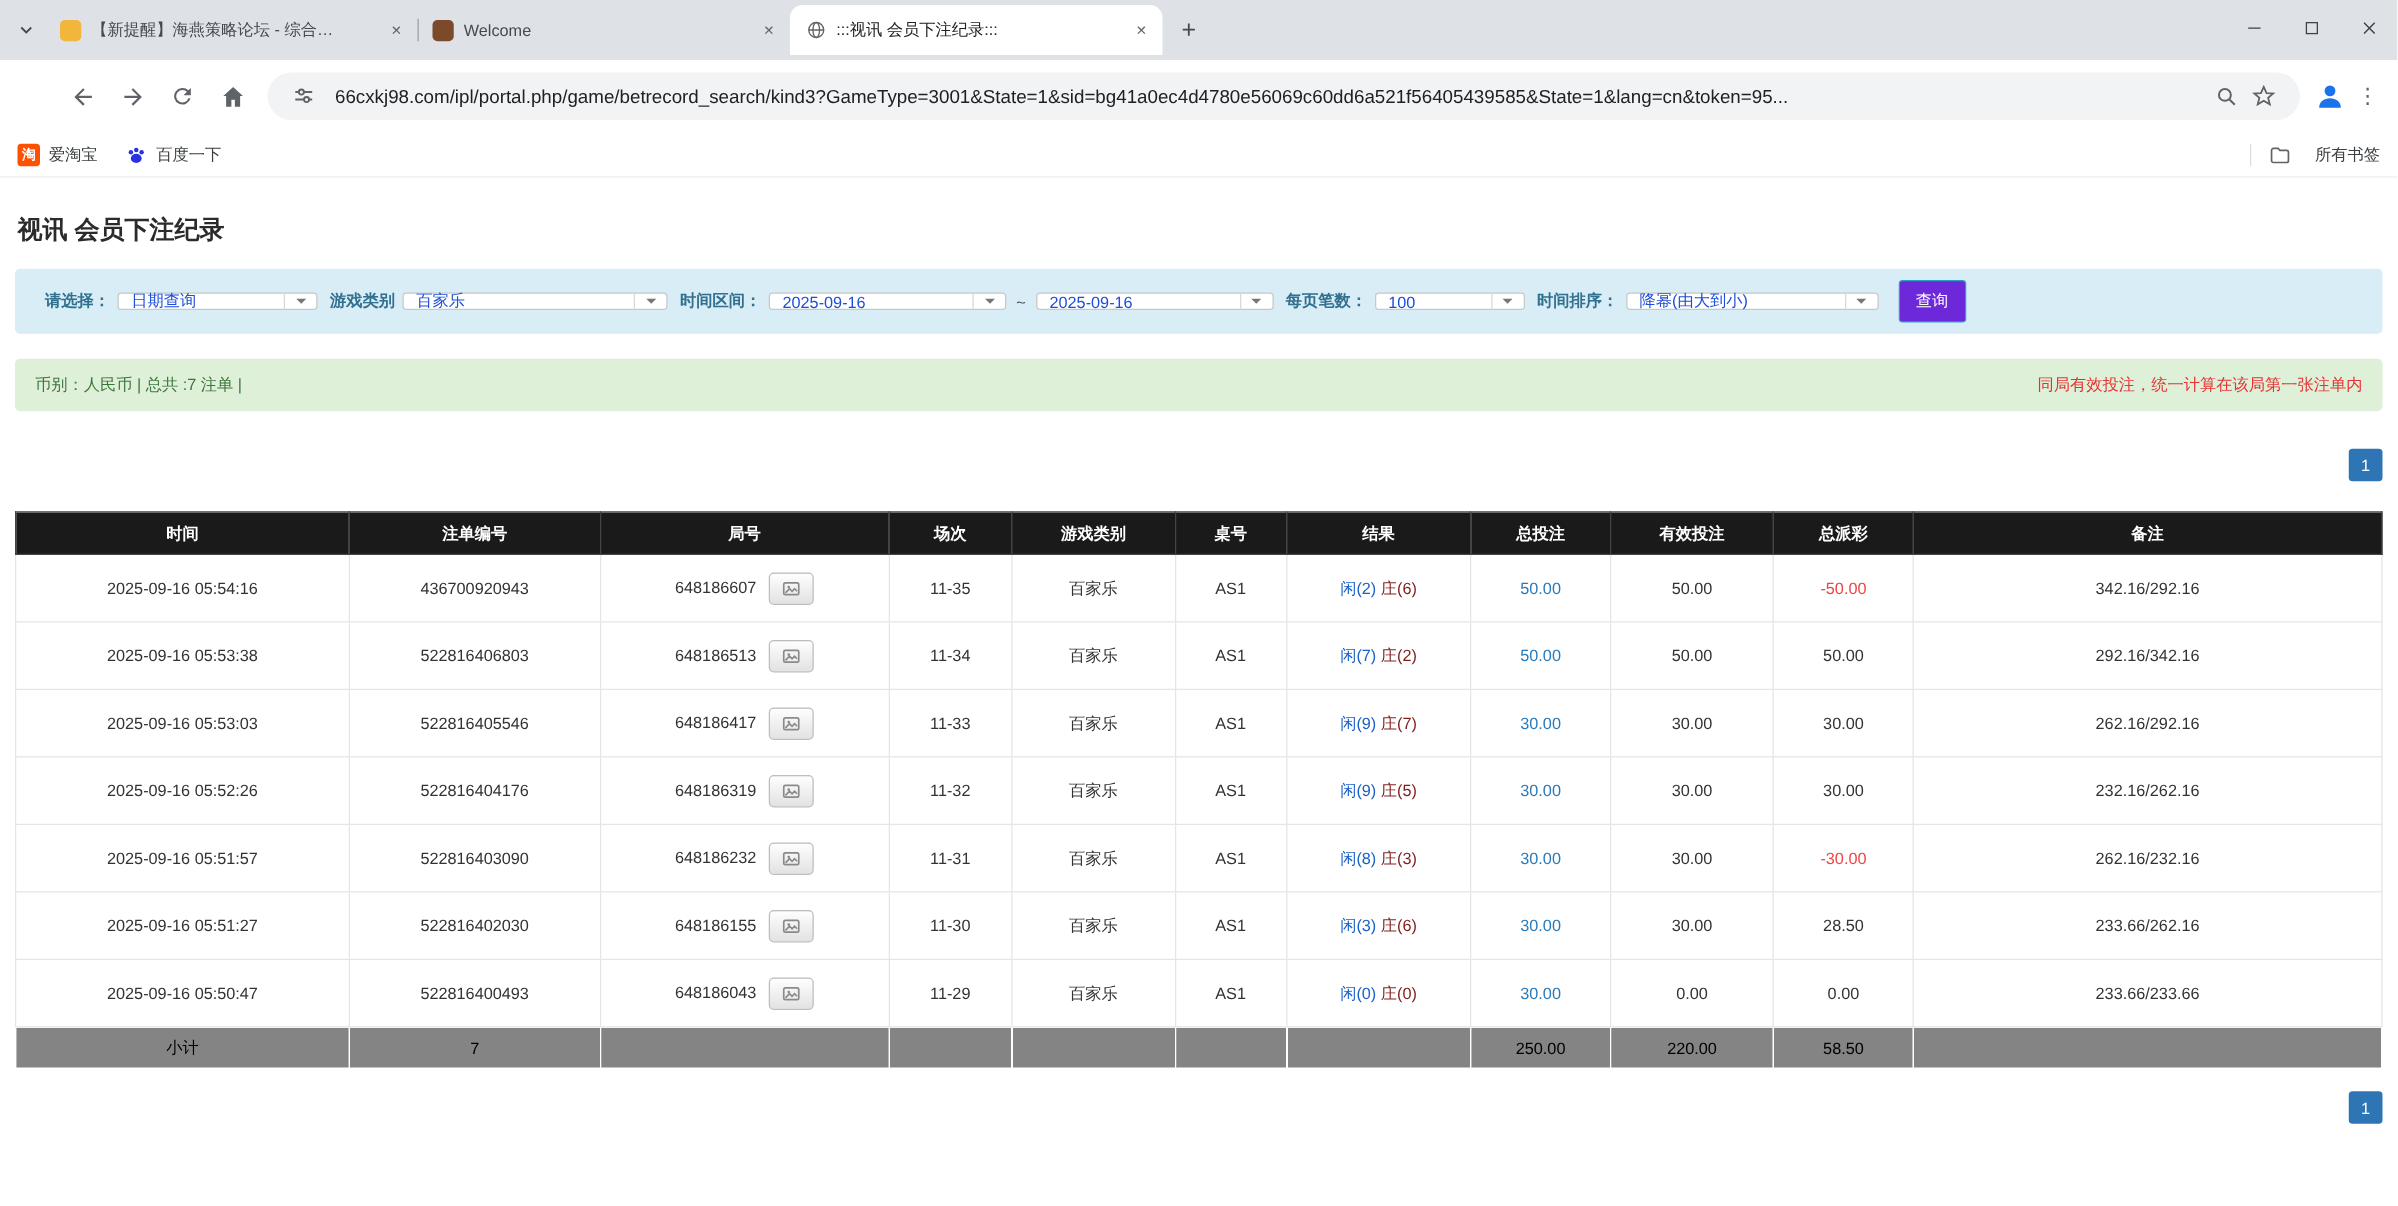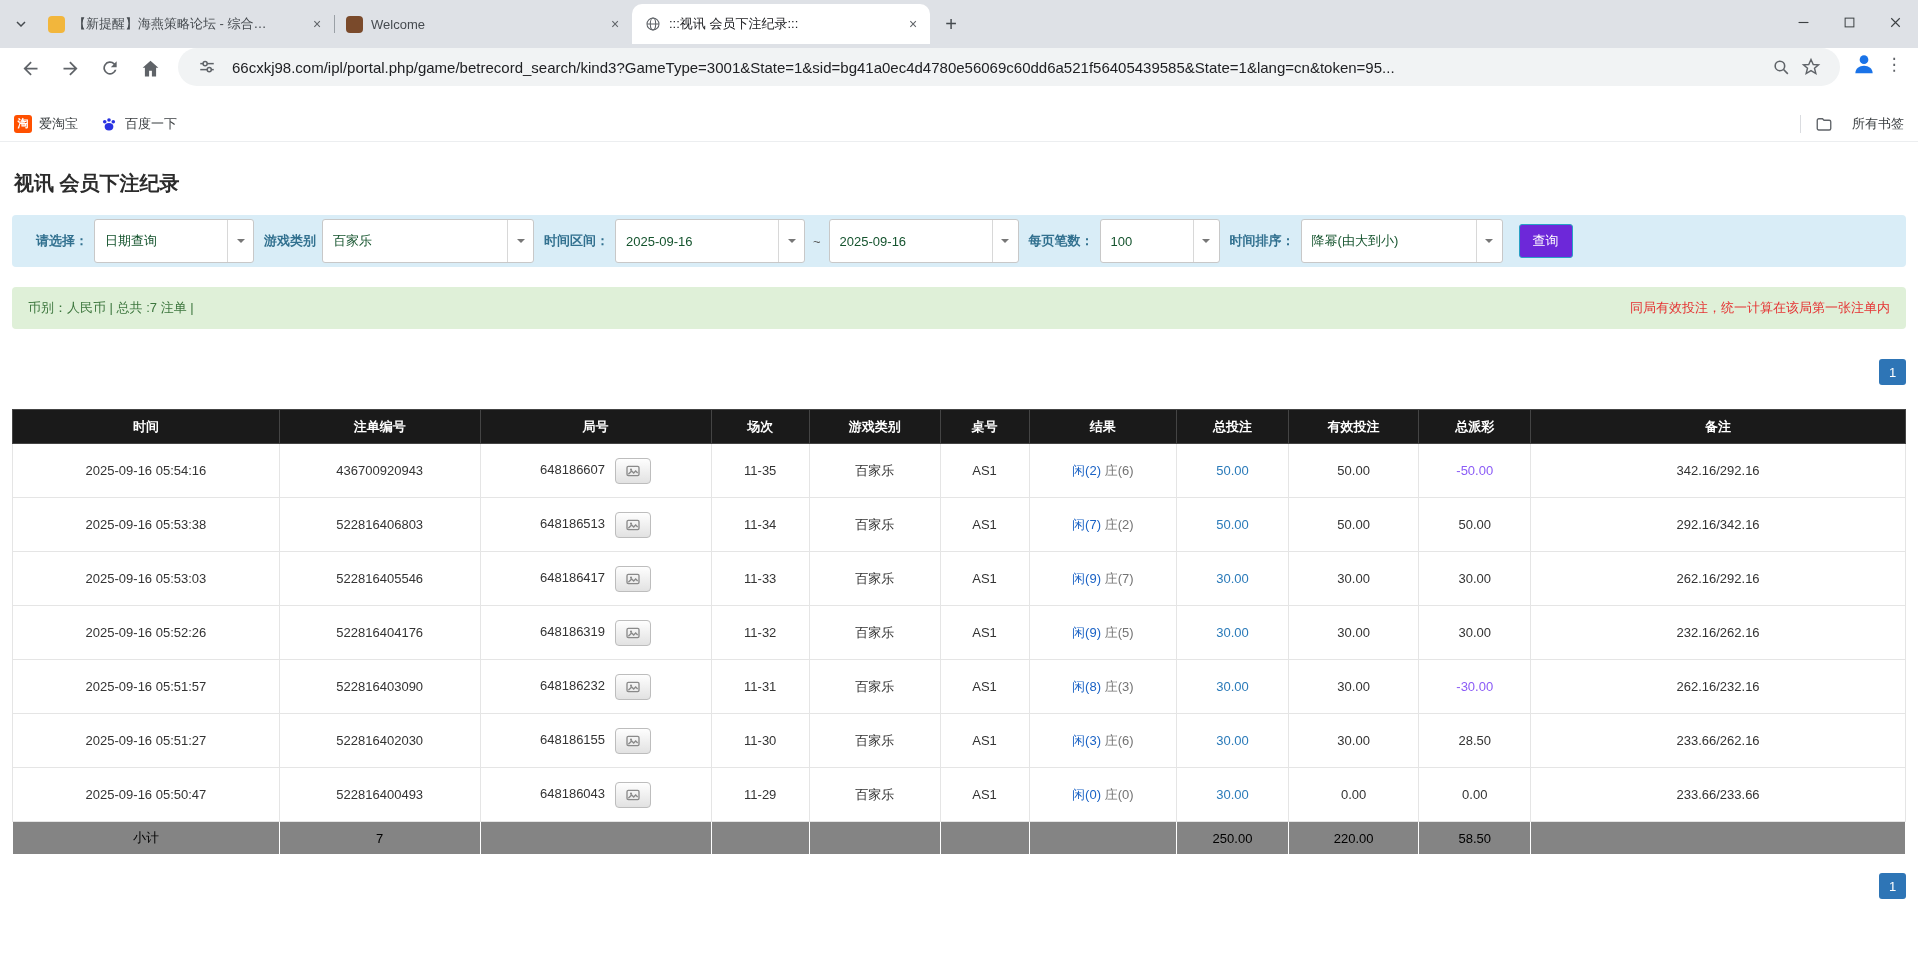--- a/index.html
+++ b/index.html
@@ -21,21 +21,21 @@
   .favicon.f1 { background:#f2b63c; }
   .favicon.f2 { background:#7a4a2b; }
   .tab .title { flex:1; margin:0 8px; white-space:nowrap; overflow:hidden; text-overflow:ellipsis; }
   .tab .close { width:18px; height:18px; border-radius:50%; display:flex; align-items:center;
     justify-content:center; color:#5f6368; font-size:14px; flex:none; }
   .newtab { align-self:center; width:30px; height:30px; display:flex; align-items:center;
     justify-content:center; font-size:20px; color:#454a4f; margin-left:6px; }
   .wincontrols { position:absolute; right:0; top:0; height:44px; display:flex; }
   .winbtn { width:46px; height:100%; display:flex; align-items:center; justify-content:center; }
 
-  .toolbar { height:58px; background:#fff; display:flex; padding:0 10px; }
+  .toolbar { height:58px; background:#fff; display:flex; align-items:center; padding:0 10px;margin-left:36px; }
   .navbtn { width:40px; height:40px; border-radius:50%; display:flex; align-items:center;
     justify-content:center; flex:none; }
   .omnibox { flex:1; height:38px; background:#f1f3f4; border-radius:19px; display:flex;
     align-items:center; padding:0 14px; margin:0 8px; min-width:0; }
   .omnibox .url { flex:1; font-size:15px; color:#202124; margin-left:10px;
     white-space:nowrap; overflow:hidden; }
   .omni-icon { width:30px; height:30px; display:flex; align-items:center;
     justify-content:center; flex:none; }
   .avatar { width:32px; height:32px; display:flex; align-items:center; justify-content:center; flex:none; }
   .kebab { width:28px; height:32px; display:flex; align-items:center; justify-content:center;
@@ -52,22 +52,22 @@
   .allbm { display:flex; align-items:center; gap:19px; }
 
   
   .page { padding:0 12px; background:#fff; }
   .page-title { font-size:20px; font-weight:bold; color:#2b2b2b; margin:28px 0 18px 2px; }
 
   .filterbar { background:#d9edf7; border-radius:4px; height:52px; display:flex;
     align-items:center; padding:0 14px; font-size:13px; }
   .flabel { color:#31708f; font-weight:bold; margin:0 6px 0 10px; white-space:nowrap; }
   .flabel:first-child { margin-left:10px; }
-  .select { background:#fff; border:1px solid #c8c8c8; border-radius:3px; height:44px;
-    display:flex; align-items:center; color:#14532d; }
+  .select { background:#fff; border:1px solid #c8c8c8; border-radius:3px; height:14px;
+    display:flex; align-items:center; color:#1d4ed8; }
   .select .val { flex:1; padding:0 10px; white-space:nowrap; overflow:hidden; }
   .select .arrow { width:26px; align-self:stretch; border-left:1px solid #d8d8d8;
     display:flex; align-items:center; justify-content:center; }
   .select .arrow::after { content:""; border:4px solid transparent; border-top-color:#777;
     margin-top:4px; }
   .w1{width:160px}.w2{width:212px}.w3{width:190px}.w4{width:190px}.w5{width:120px}.w6{width:202px}
   .tilde { color:#555; margin:0 8px; }
   .btn-query { background:#6d28d9; border:1px solid #28a1c5; color:#fff; font-size:13px;
     border-radius:3px; padding:7px 13px; margin-left:16px; cursor:pointer;
     font-family:inherit; }
@@ -85,23 +85,23 @@
     padding:0 8px; }
 
   table { width:100%; border-collapse:collapse; table-layout:fixed; margin-top:24px; }
   thead th { background:#1a1a1a; color:#fff; font-size:13px; font-weight:bold;
     height:34px; border:1px solid #444; text-align:center; }
   tbody td { background:#fff; border:1px solid #e5e5e5; height:54px; font-size:13px;
     color:#333; text-align:center; white-space:nowrap; overflow:hidden; }
   tr.sumrow td { background:#848484; color:#000000; height:33px; font-size:13px;
     border:1px solid #fff; text-align:center; }
   td.result .player { color:#1a62c5; }
-  td.result .banker { color:#737373; margin-left:0; }
+  td.result .banker { color:#7f1d1d; margin-left:0; }
   td a.betlink { color:#2a7ab9; text-decoration:none; cursor:pointer; }
-  td.neg { color:#8b5cf6; }
+  td.neg { color:#ef4444; }
   .imgbtn { display:inline-flex; align-items:center; justify-content:center; width:36px;
     height:26px; border:1px solid #bdbdbd; border-radius:4px;
     background:linear-gradient(#fefefe,#e2e2e2); margin-left:10px; vertical-align:middle;
     cursor:pointer; }
 </style>
 </head>
 <body>
 
 <div>
   <div class="tabstrip">

